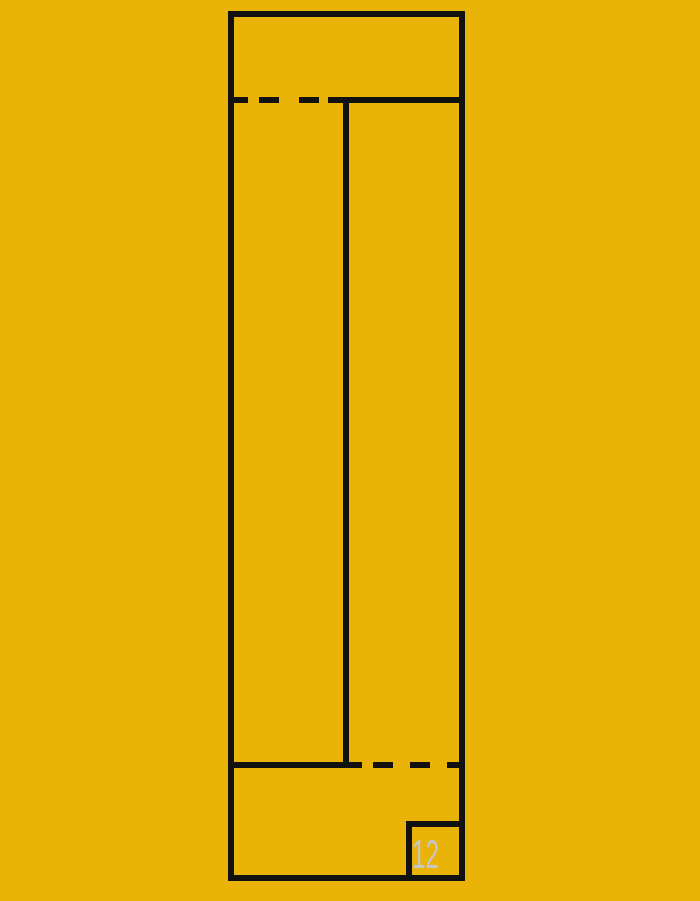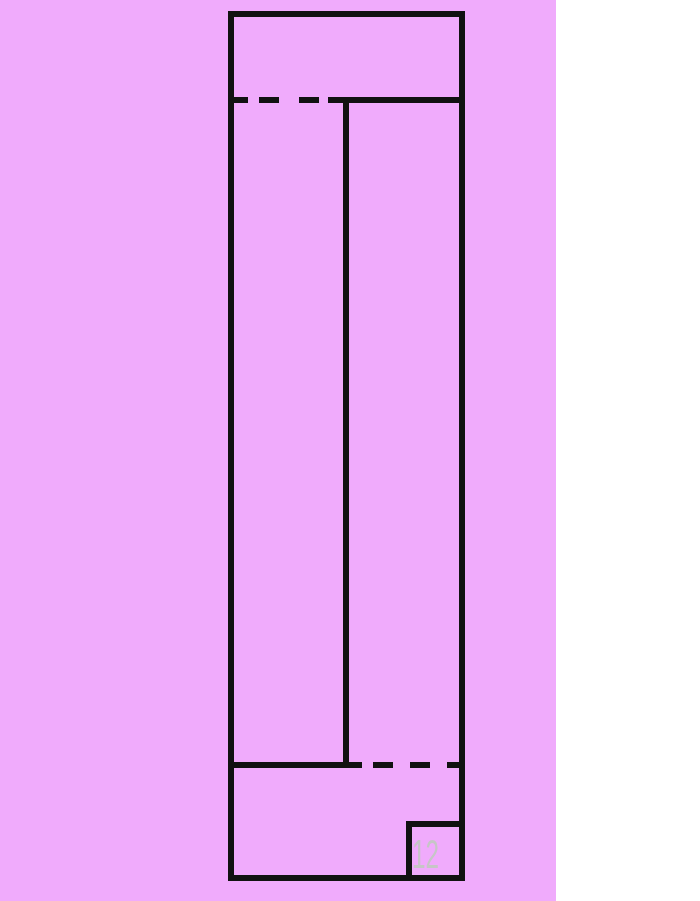--- a/index.html
+++ b/index.html
@@ -3,23 +3,23 @@
 <meta charset="utf-8">
 <style>
   html, body {
     margin: 0;
     padding: 0;
     background: #ffffff;
     font-family: "Liberation Sans", sans-serif;
   }
   .canvas {
     position: relative;
-    width: 556px;
+    width: 700px;
     height: 901px;
-    background: #f0abfc;
+    background: #eab308;
     overflow: hidden;
   }
   svg.drawing {
     display: block;
     width: 700px;
     height: 901px;
   }
   .stroke-line {
     stroke: #111111;       
     stroke-width: 6;

